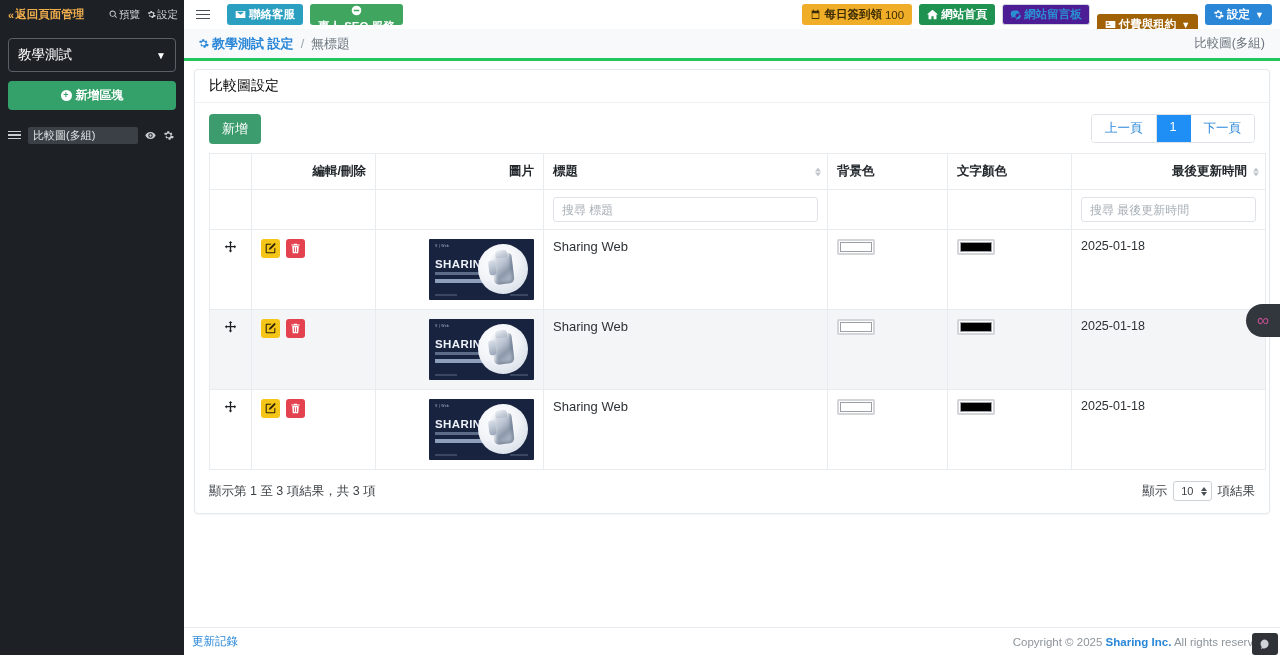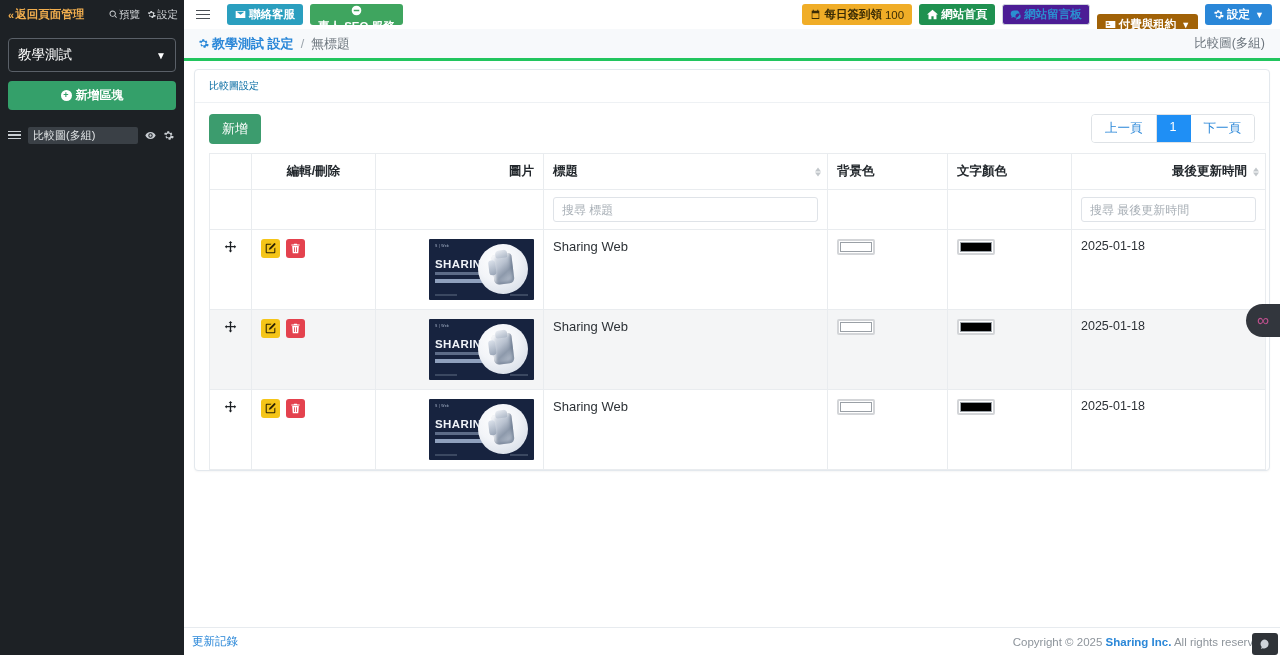--- a/index.html
+++ b/index.html
@@ -155,21 +155,21 @@
     border-radius: 4px;
     box-shadow: 0 1px 2px rgba(0,0,0,.04);
     display: flex; flex-direction: column;
     flex: 0 0 auto;
   }
   .card-head {
     height: 33px; flex: 0 0 33px;
     display: flex; align-items: center;
     padding: 0 14px;
     border-bottom: 1px solid #eef1f4;
-    font-size: 10px; color: #0369a1; font-family: Liberation Serif, serif;
+    font-size: 14px; color: #000000; font-family: Liberation Serif, serif;
   }
   .card-body { padding: 10px 14px 0 14px; }
 
   .toolrow { display: flex; align-items: center; height: 31px; margin-bottom: 9px; }
   .btn-add {
     background: #3c9c6e;
     color: #fff; font-size: 13px;
     border-radius: 4px;
     padding: 6px 13px;
     cursor: pointer;
@@ -499,21 +499,21 @@
             <col style="width:124px">
             <col style="width:168px">
           <col style="width:284px">
             <col style="width:120px">
             <col style="width:124px">
             <col style="width:194px">
         </colgroup>
         <thead>
           <tr>
             <th></th>
-            <th style="text-align:center">編輯/刪除</th>
+            <th style="text-align:right">編輯/刪除</th>
             <th style="text-align:right">圖片</th>
             <th class="sortable" style="text-align:left">
               <span>標題</span>
               <span class="sortic">
                   <i class="up"></i>
                   <i class="dn"></i>
                 </span>
             </th>
             <th style="text-align:left">背景色</th>
             <th style="text-align:left">文字顏色</th>
@@ -673,20 +673,34 @@
             <td class="swatchcell">
               <span class="swatch"><span style="background:#000000"></span></span>
             </td>
             <td class="datecell">2025-01-18</td>
           </tr>
 
         </tbody>
       </table>
     </div>
 
+    <div class="card-foot">
+      <span>顯示第 1 至 3 項結果，共 3 項</span>
+      <span class="foot-right">
+        <span>顯示</span>
+        <span class="lenbox">
+          <span>10</span>
+          <span class="spin">
+              <i class="u"></i>
+              <i class="d"></i>
+            </span>
+        </span>
+        <span>項結果</span>
+      </span>
+    </div>
   </div>
 
   <div id="pagefoot">
     <span class="foot-link">更新記錄</span>
     <span class="copy">
       <span>Copyright © 2025 </span><b>Sharing Inc.</b><span> All rights reserved</span>
     </span>
   </div>
 
   <div id="infinity-tab">

